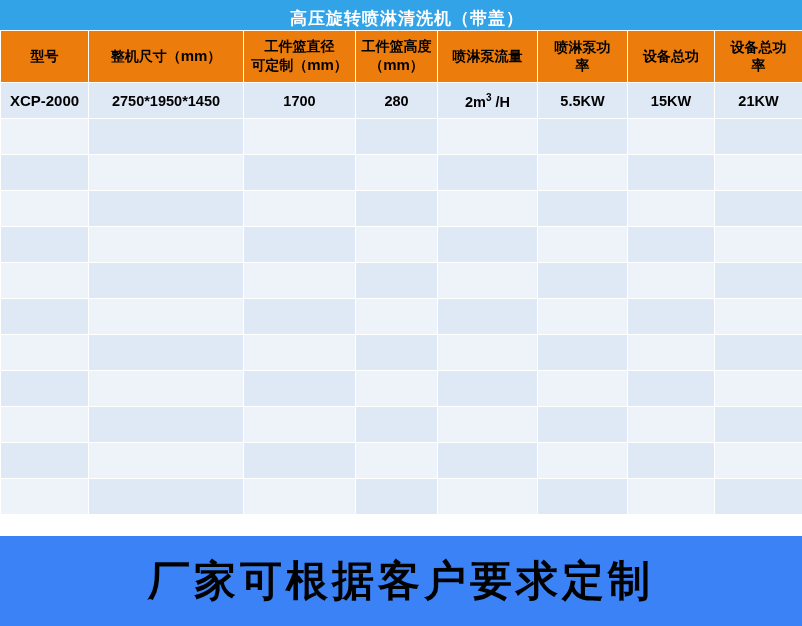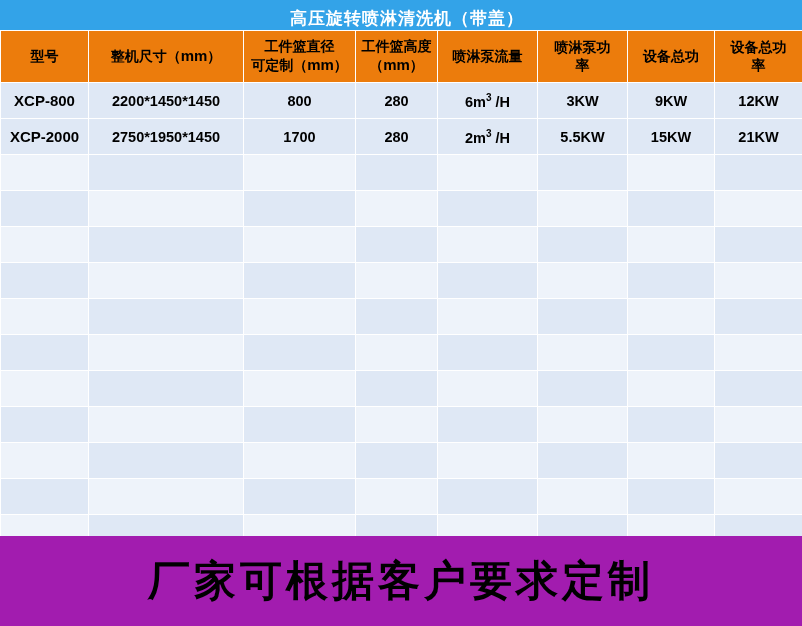--- a/index.html
+++ b/index.html
@@ -87,21 +87,21 @@
   sup.m3 {
     font-size: 10px;
     vertical-align: super;
   }
   .footer-band {
     position: absolute;
     left: 0;
     bottom: 0;
     width: 802px;
     height: 90px;
-    background: #a21caf;
+    background: #3b82f6;
     display: flex;
     align-items: center;
     justify-content: center;
   }
   .footer-band .footer-text {
     color: #000000;
     font-size: 42px;
     font-weight: bold;
     letter-spacing: 4px;
     font-family: "DejaVu Sans", "Liberation Sans", sans-serif;
@@ -154,30 +154,20 @@
           <span>设备总功</span>
         </th>
         <th>
           <span>设备总功</span><br>
           <span>率</span>
         </th>
       </tr>
     </thead>
     <tbody>
 
-      <tr class="data">
-        <td class="model">XCP-800</td>
-        <td>2200*1450*1450</td>
-        <td>800</td>
-        <td>280</td>
-        <td><span>6m</span><sup class="m3">3</sup><span> /H</span></td>
-        <td>3KW</td>
-        <td>9KW</td>
-        <td>12KW</td>
-      </tr>
 
 
       <tr class="data">
         <td class="model">XCP-2000</td>
         <td>2750*1950*1450</td>
         <td>1700</td>
         <td>280</td>
         <td><span>2m</span><sup class="m3">3</sup><span> /H</span></td>
         <td>5.5KW</td>
         <td>15KW</td>

